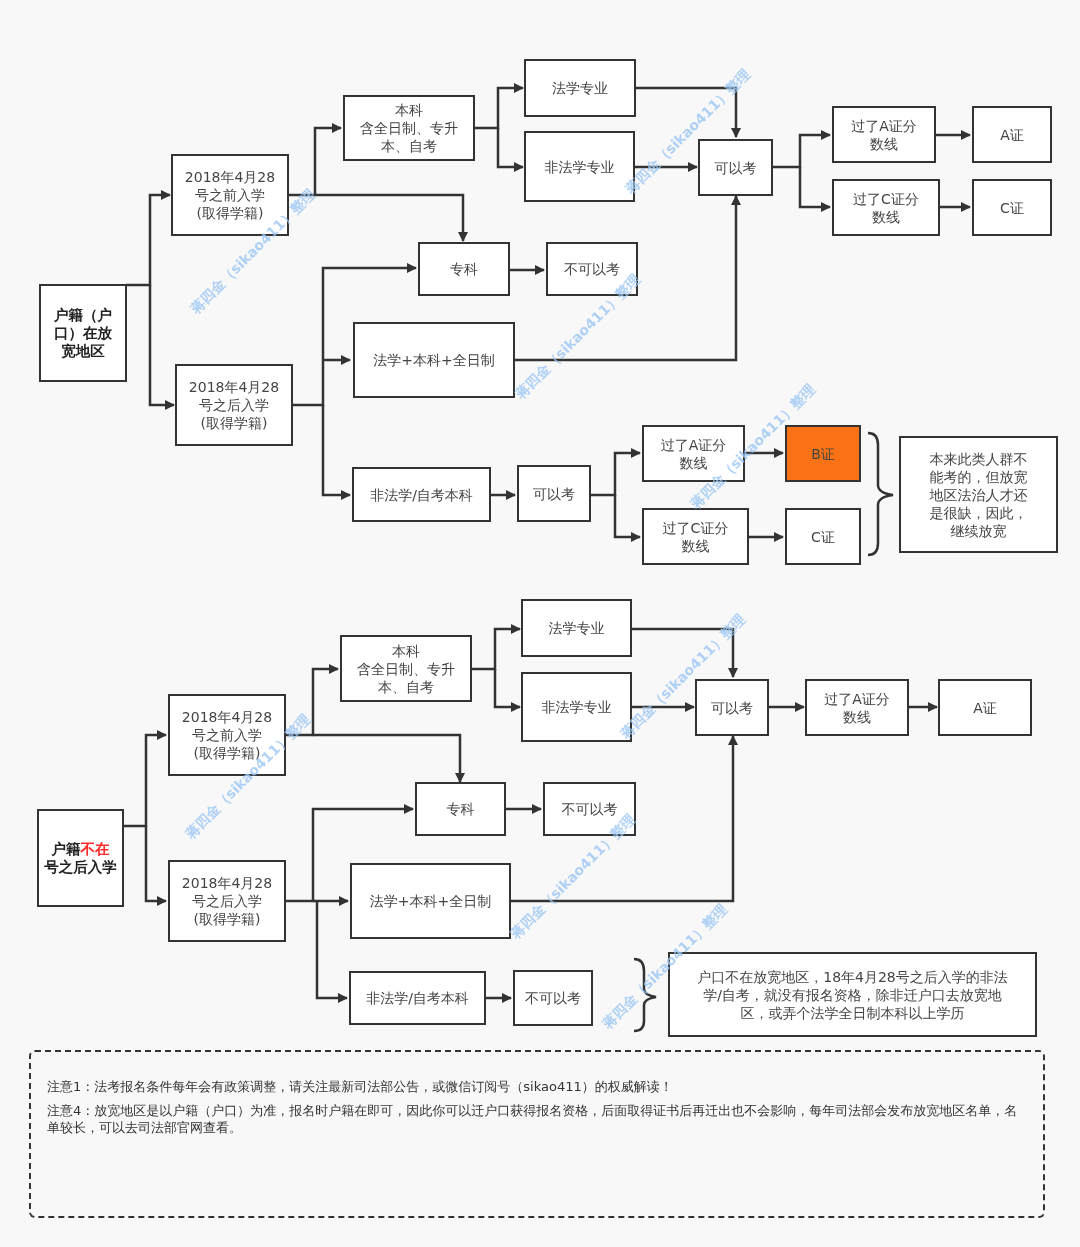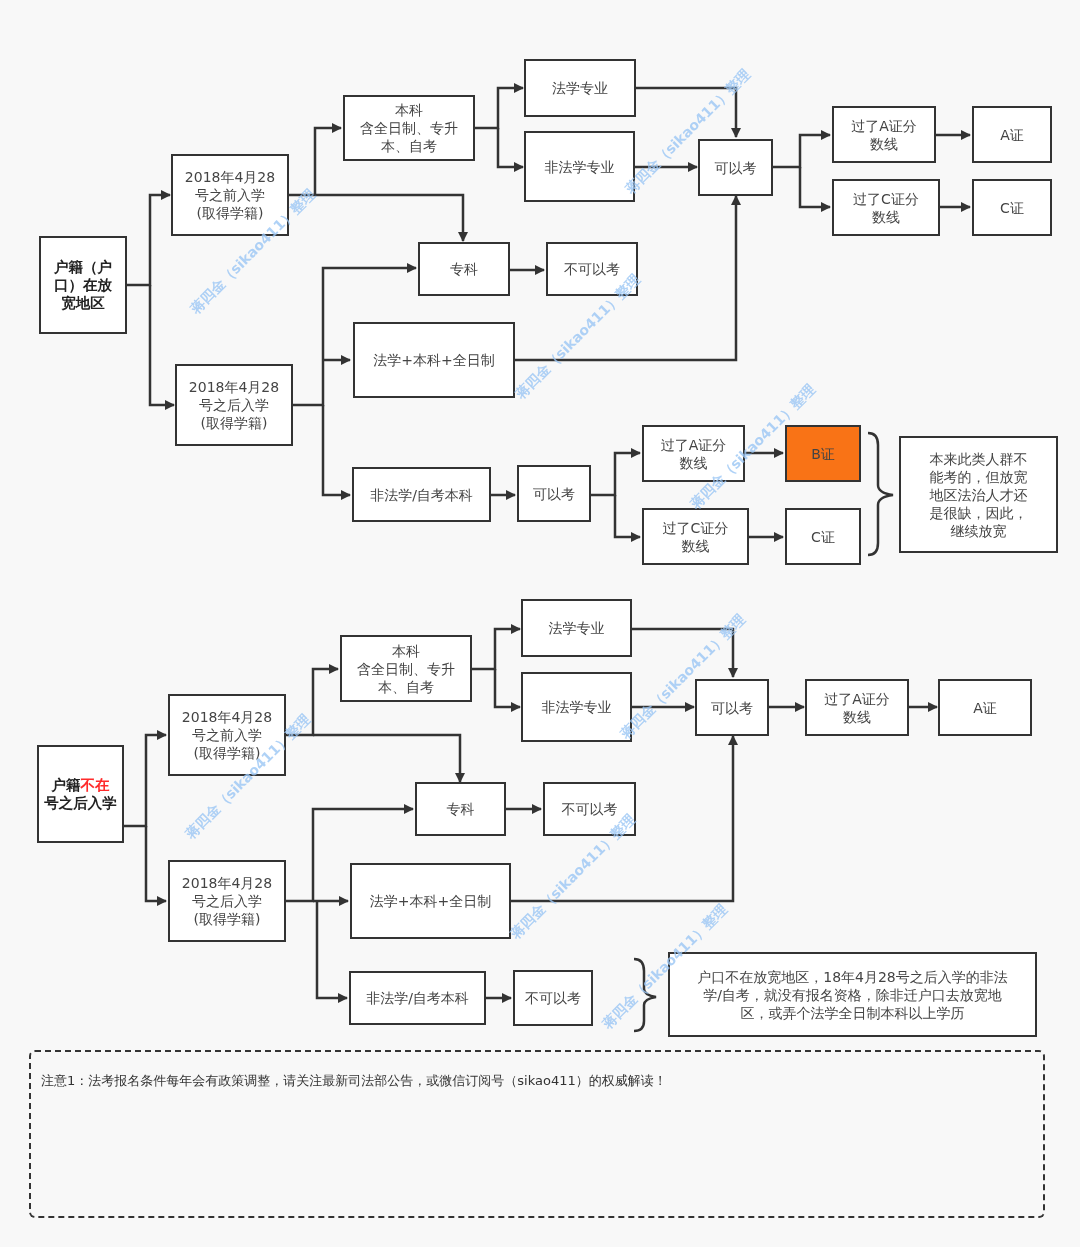--- a/index.html
+++ b/index.html
@@ -1,27 +1,27 @@
 <!DOCTYPE html>
 <html><head>
 <meta charset="utf-8">
 <style>
   html, body { margin:0; padding:0; }
   body { width:1080px; height:1247px; background:#f8f8f8; position:relative; overflow:hidden;
          font-family:"DejaVu Sans", "Liberation Sans", sans-serif; color:#333; }
   .box { position:absolute; box-sizing:border-box; border:2.5px solid #333; border-radius:0;
          background:#fff; display:flex; align-items:center; justify-content:center; text-align:center;
          font-size:14px; line-height:18px; white-space:pre-line; color:#444; }
-  .box.bold { font-weight:bold; color:#222; font-size:14.5px; }
+  .box.bold { font-weight:bold; color:#222; font-size:14.5px;margin-top:48px; }
   .box.pink { background:#f97316; }
   .red { color:#ff2b2b; }
   svg#lines { position:absolute; left:0; top:0; }
   .notes { position:absolute; left:29px; top:1050px; width:1016px; height:168px; box-sizing:border-box;
            border:2px dashed #333; border-radius:6px; padding:20px 12px 0 10px; font-size:13px; line-height:17.5px; color:#333; }
-  .notes p { margin:0; }
+  .notes p { margin:6px; }
   .wm { position:absolute; color:#9cc7f5; font-weight:bold; font-size:14px; transform:rotate(-45deg);
         transform-origin:left bottom; white-space:nowrap; opacity:0.8; pointer-events:none; }
 </style>
 </head>
 <body>
 
 <svg id="lines" width="1080" height="1247">
   <defs>
     <marker id="ah" markerWidth="10" markerHeight="10" refX="9" refY="5" orient="auto" markerUnits="userSpaceOnUse">
       <path d="M0,0 L10,5 L0,10 z" fill="#333"></path>
@@ -105,21 +105,21 @@
 <div class="box" style="left:642px;top:508px;width:107px;height:57px;">过了C证分
 数线</div>
 <div class="box pink" style="left:785px;top:425px;width:76px;height:57px;">B证</div>
 <div class="box" style="left:785px;top:508px;width:76px;height:57px;">C证</div>
 <div class="box" style="left:899px;top:436px;width:159px;height:117px;">本来此类人群不
 能考的，但放宽
 地区法治人才还
 是很缺，因此，
 继续放宽</div>
 
-<div class="box bold" style="left:37px;top:745px;width:87px;height:98px;flex-direction:column;">
+<div class="box bold" style="left:37px;top:761px;width:87px;height:98px;flex-direction:column;">
   <div><span>户籍</span><span class="red">不在</span></div>
   <div>号之后入学</div>
 </div>
 <div class="box" style="left:168px;top:694px;width:118px;height:82px;">2018年4月28
 号之前入学
 (取得学籍)</div>
 <div class="box" style="left:168px;top:860px;width:118px;height:82px;">2018年4月28
 号之后入学
 (取得学籍)</div>
 <div class="box" style="left:340px;top:635px;width:132px;height:67px;">本科
@@ -135,20 +135,21 @@
 <div class="box" style="left:543px;top:782px;width:93px;height:54px;">不可以考</div>
 <div class="box" style="left:350px;top:863px;width:161px;height:76px;">法学+本科+全日制</div>
 <div class="box" style="left:349px;top:971px;width:137px;height:54px;">非法学/自考本科</div>
 <div class="box" style="left:513px;top:970px;width:80px;height:56px;">不可以考</div>
 <div class="box" style="left:668px;top:952px;width:369px;height:85px;">户口不在放宽地区，18年4月28号之后入学的非法
 学/自考，就没有报名资格，除非迁户口去放宽地
 区，或弄个法学全日制本科以上学历</div>
 
 <div class="notes">
   <p>注意1：法考报名条件每年会有政策调整，请关注最新司法部公告，或微信订阅号（sikao411）的权威解读！</p>
+  <p>注意4：放宽地区是以户籍（户口）为准，报名时户籍在即可，因此你可以迁户口获得报名资格，后面取得证书后再迁出也不会影响，每年司法部会发布放宽地区名单，名单较长，可以去司法部官网查看。</p>
 </div>
 
 <div class="wm" style="left:200px;top:300px;">蒋四金（sikao411）整理</div>
 <div class="wm" style="left:635px;top:180px;">蒋四金（sikao411）整理</div>
 <div class="wm" style="left:525px;top:385px;">蒋四金（sikao411）整理</div>
 <div class="wm" style="left:700px;top:495px;">蒋四金（sikao411）整理</div>
 <div class="wm" style="left:195px;top:825px;">蒋四金（sikao411）整理</div>
 <div class="wm" style="left:630px;top:725px;">蒋四金（sikao411）整理</div>
 <div class="wm" style="left:520px;top:925px;">蒋四金（sikao411）整理</div>
 <div class="wm" style="left:612px;top:1015px;">蒋四金（sikao411）整理</div>

